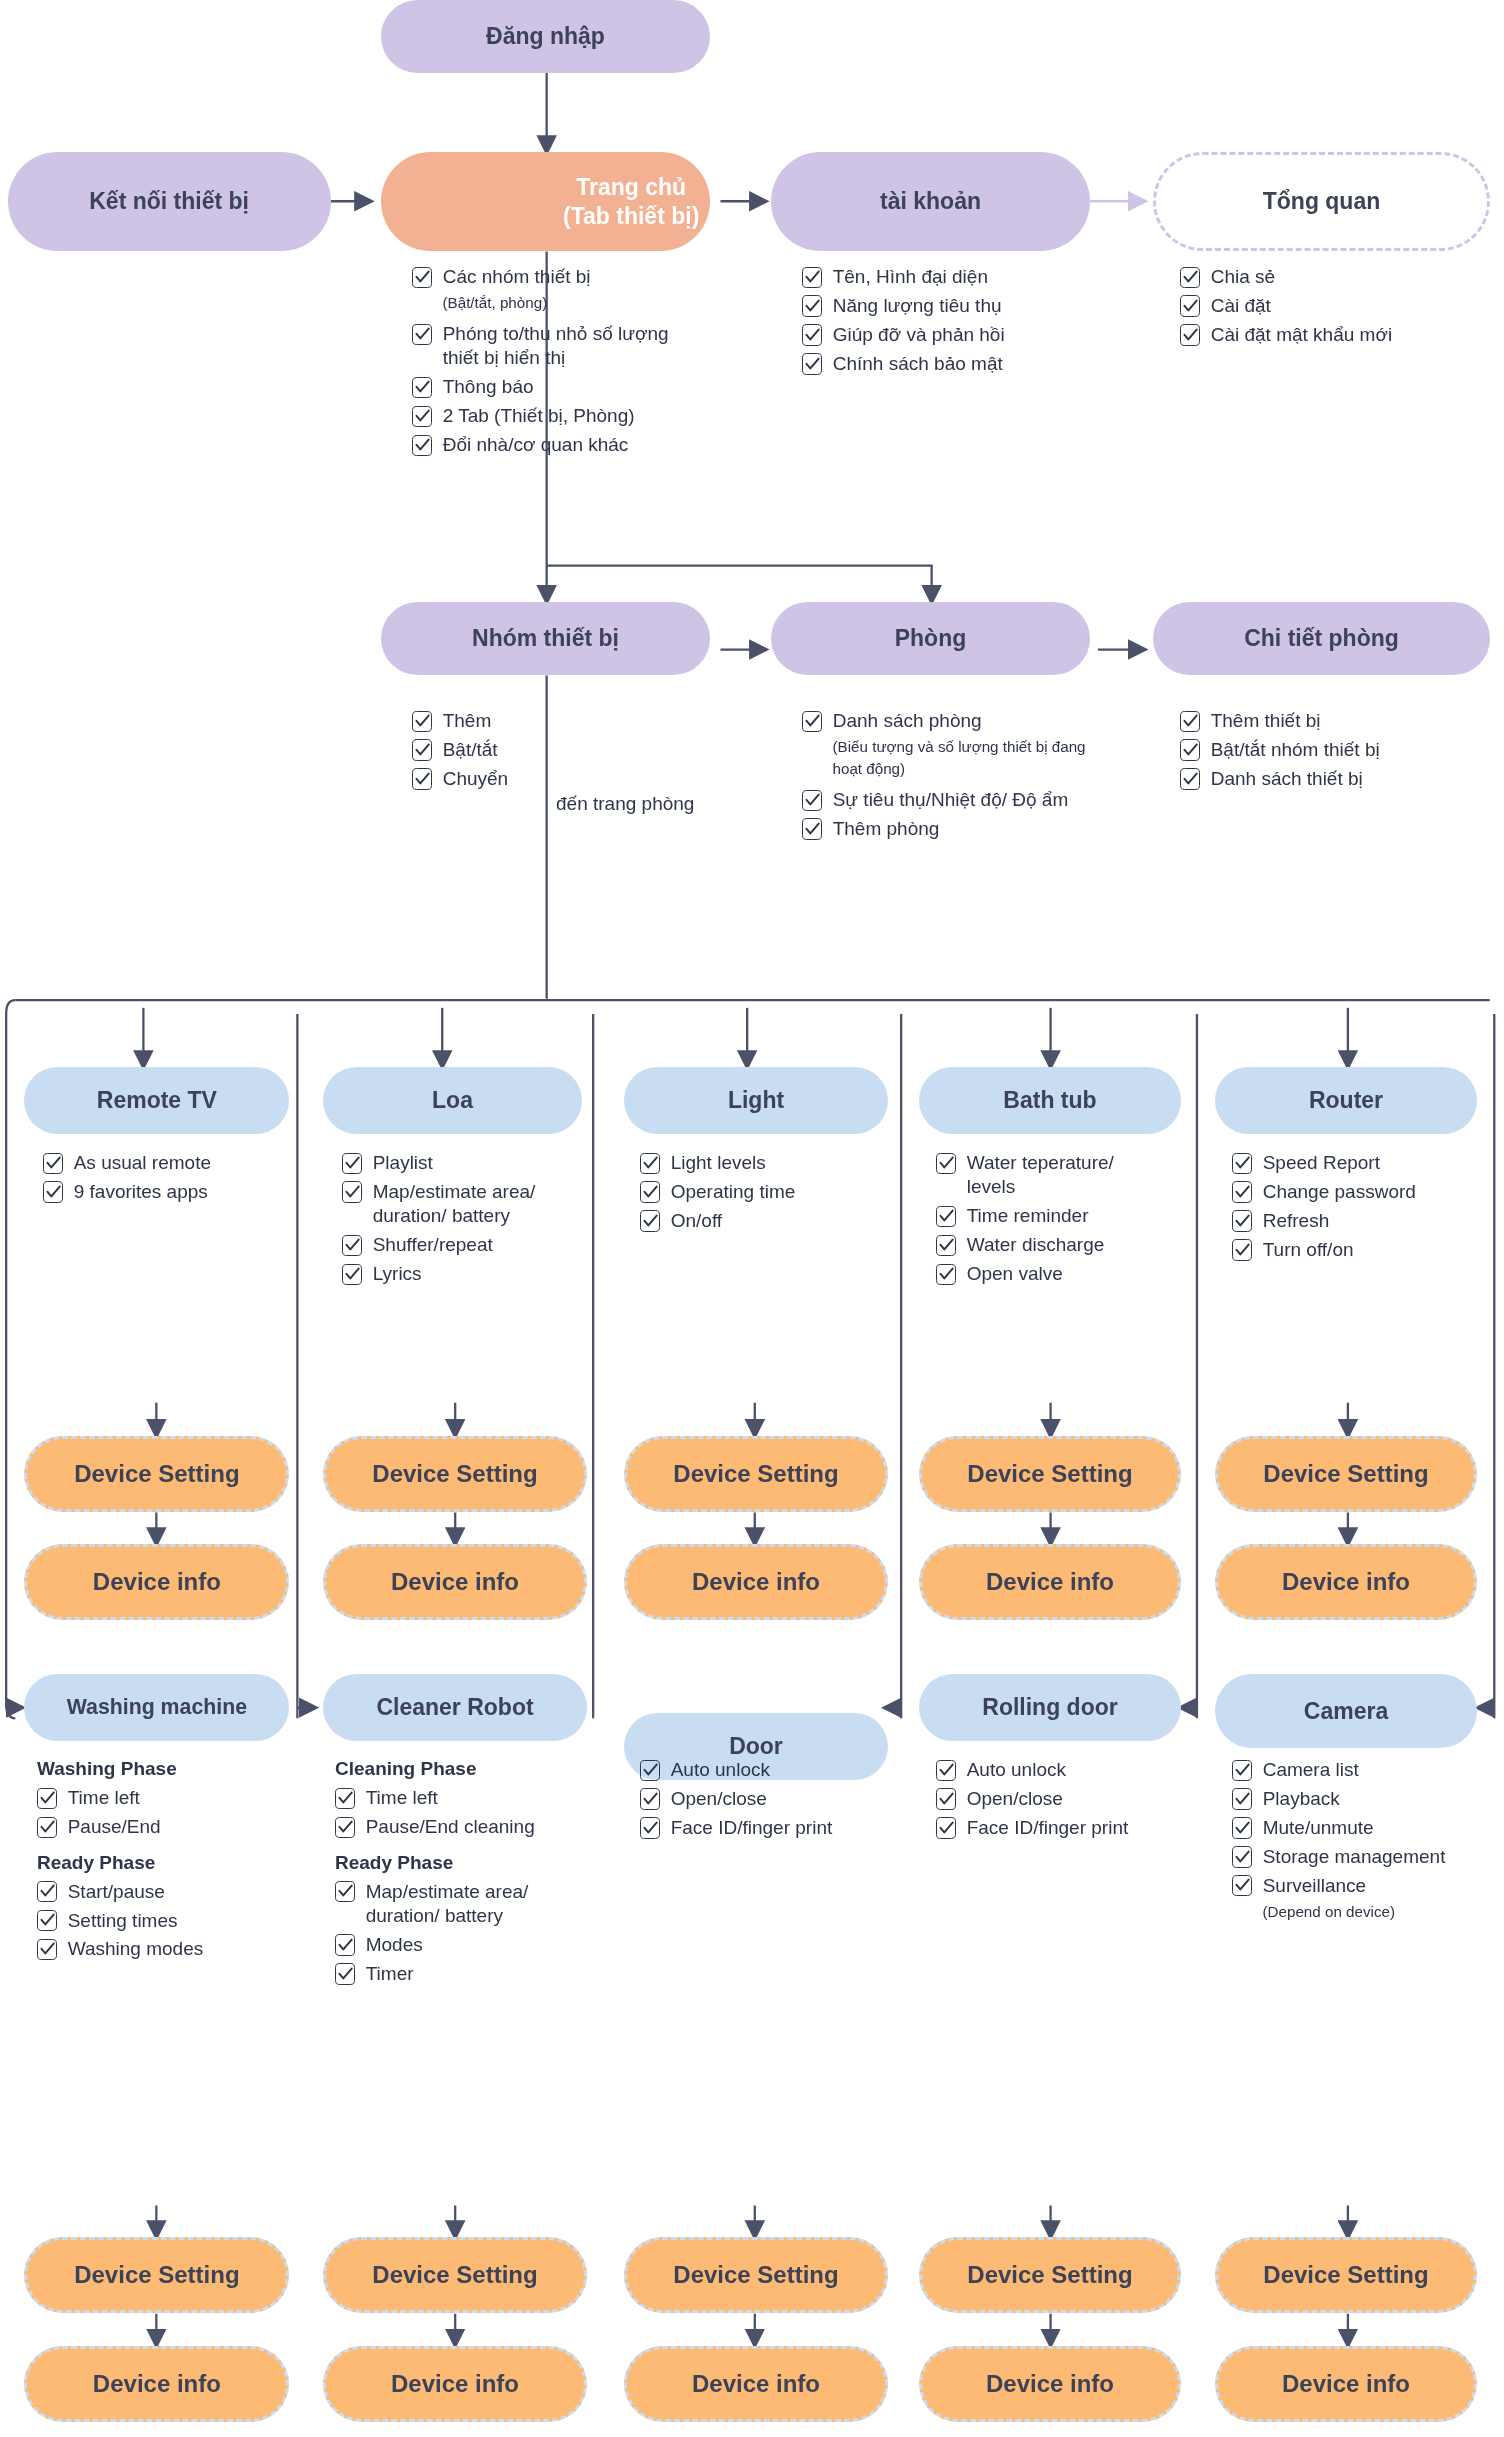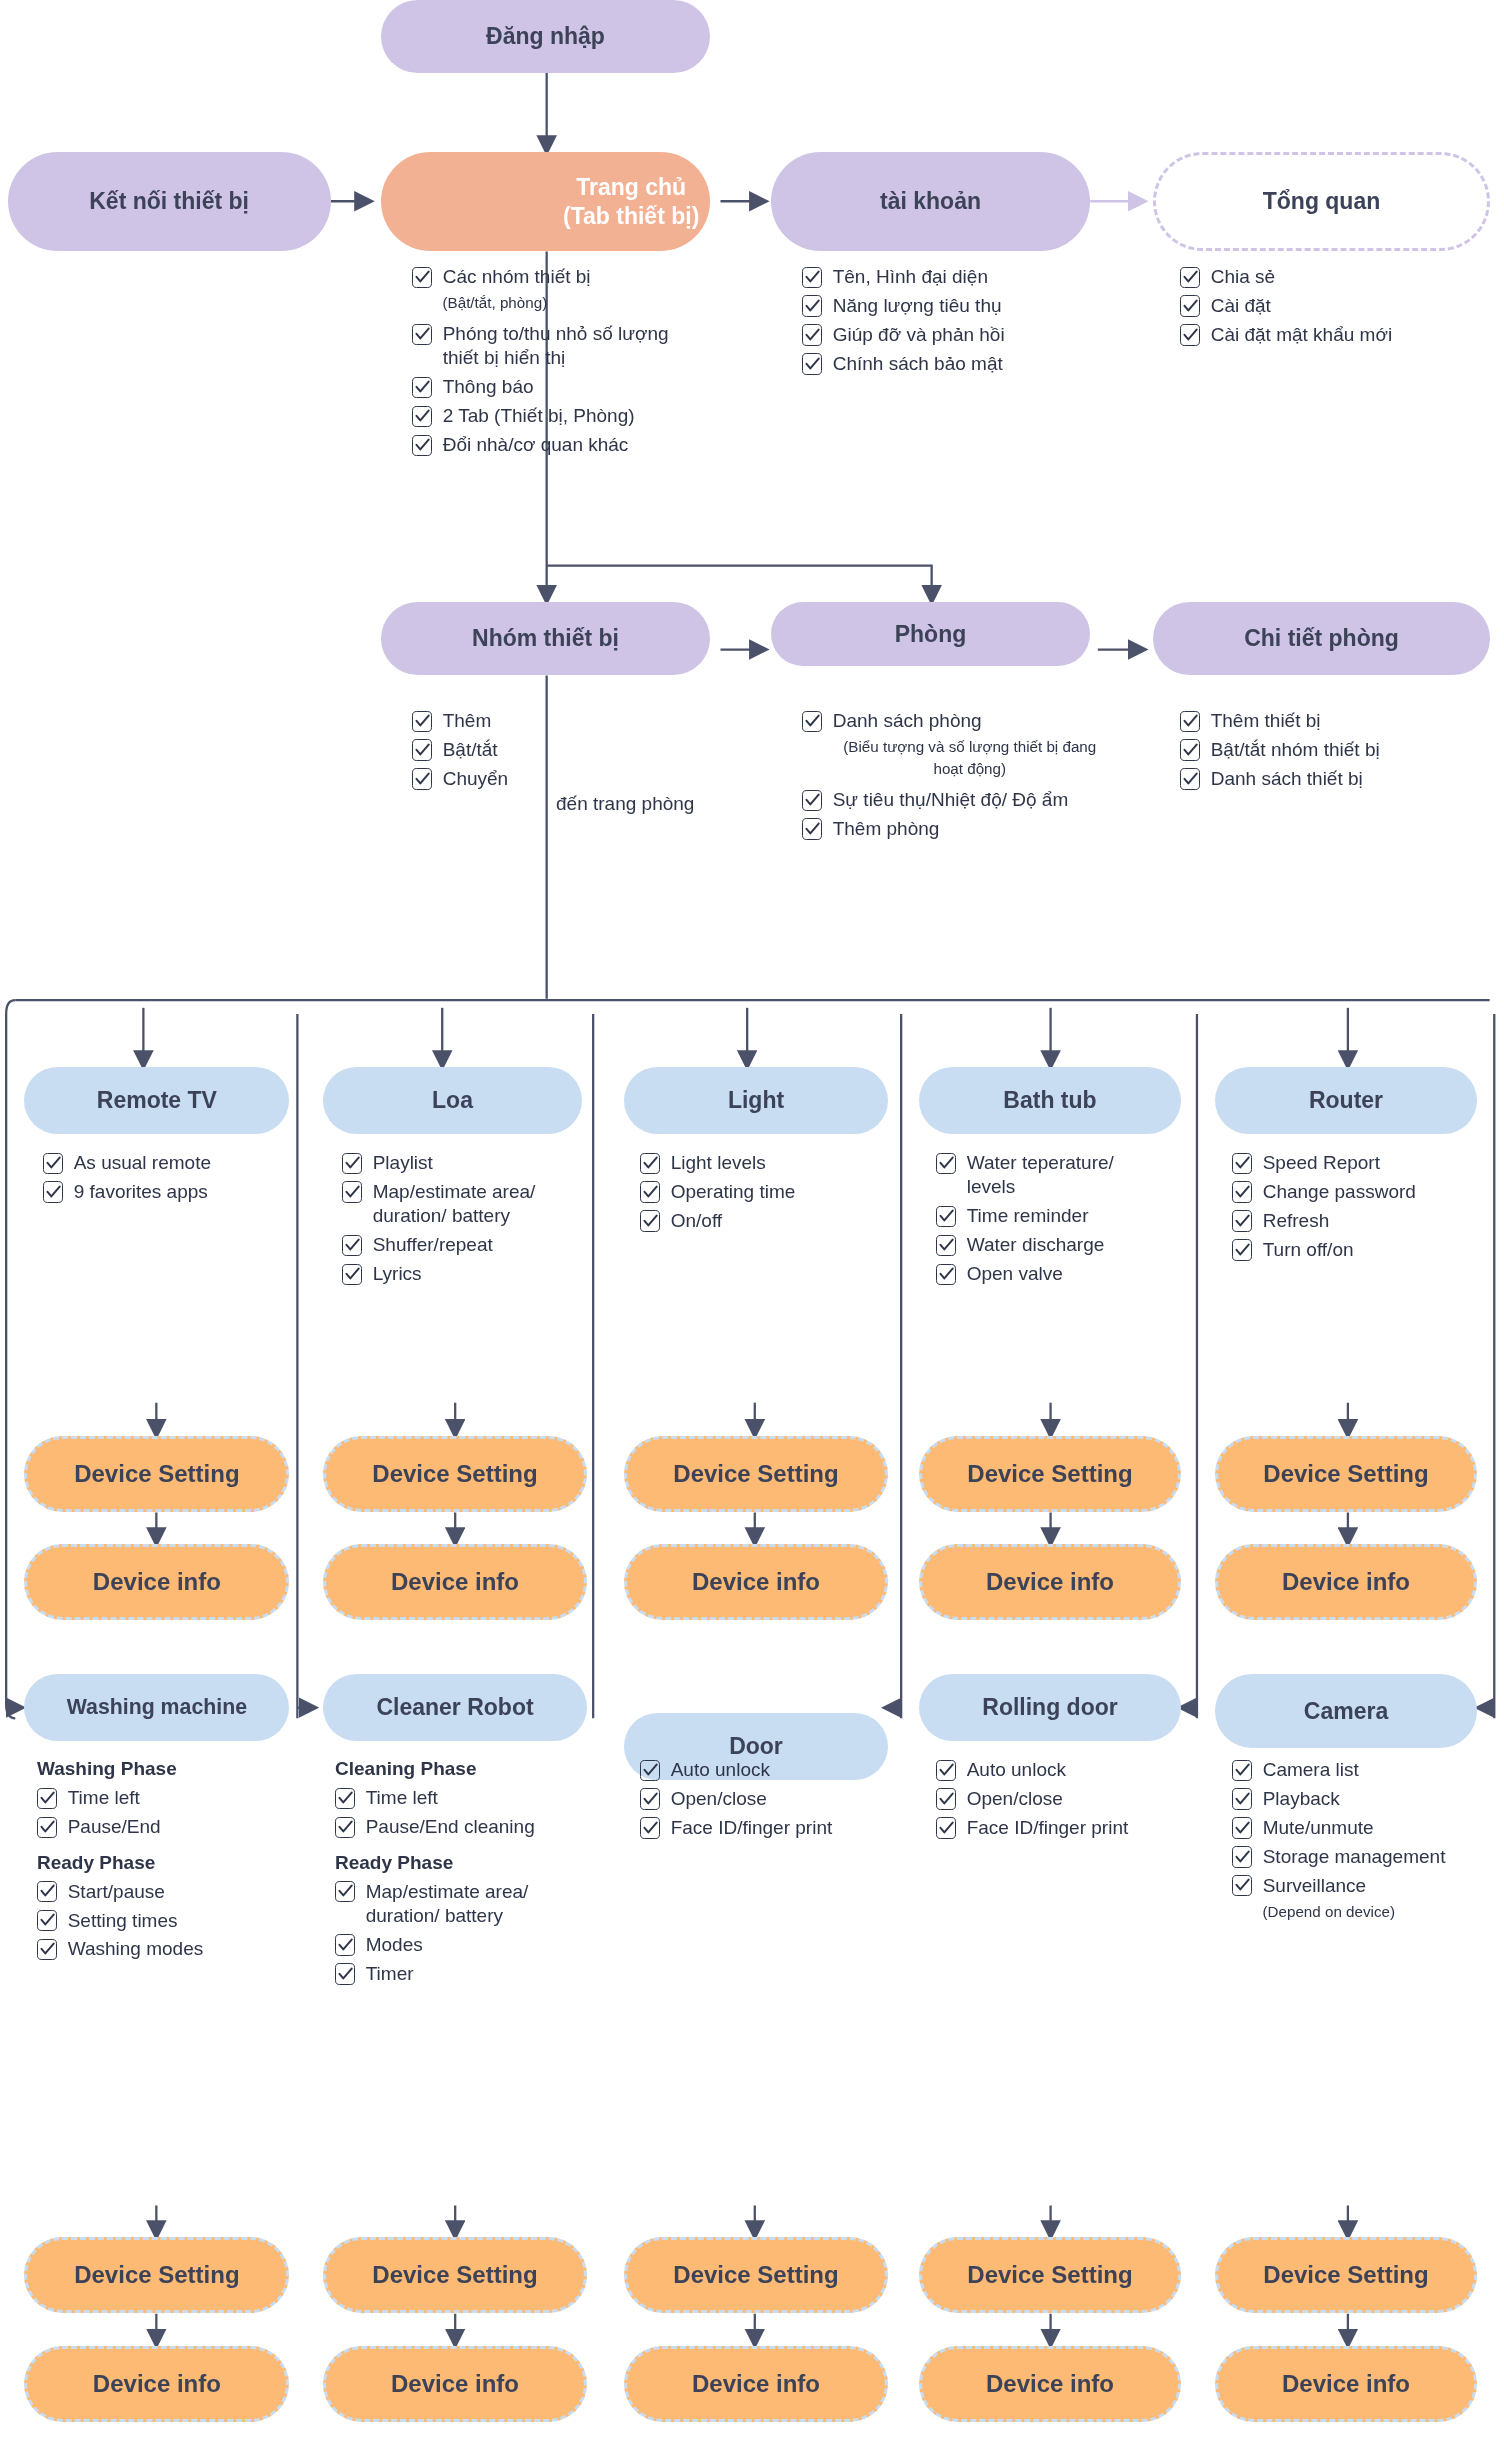--- a/index.html
+++ b/index.html
@@ -294,21 +294,21 @@
           </svg>
         </span>
       <span class="ck-text">Cài đặt mật khẩu mới</span>
     </div>
   </div>
 
   <div class="pill purple" style="left:381px; top:602px; width:329px; height:73px;">
     <span>Nhóm thiết bị</span>
   </div>
 
-  <div class="pill purple" style="left:771px; top:602px; width:319px; height:64px;">
+  <div class="pill purple" style="left:771px; top:602px; width:319px; height:73px;">
     <span>Phòng</span>
   </div>
 
   <div class="pill purple" style="left:1153px; top:602px; width:337px; height:73px;">
     <span>Chi tiết phòng</span>
   </div>
 
   <div class="checklist" style="left:412px; top:709px; width:252px;">
     <div class="ck-row">
       <span class="ck-box">
@@ -330,21 +330,21 @@
       <span class="ck-box">
           <svg width="15.2" height="15.2" viewBox="0 0 20 20">
             <path d="M2,9 L7,15 L18,2" stroke="#2e3548" stroke-width="2.6" fill="none" stroke-linecap="round" stroke-linejoin="round"></path>
           </svg>
         </span>
       <span class="ck-text">Chuyển</span>
     </div>
   </div>
   <div class="plain-note" style="left:556px; top:793px;">đến trang phòng</div>
 
-  <div class="checklist" style="left:802px; top:709px; width:305px;text-align:center;">
+  <div class="checklist" style="left:802px; top:709px; width:305px;">
     <div class="ck-row">
       <span class="ck-box">
           <svg width="15.2" height="15.2" viewBox="0 0 20 20">
             <path d="M2,9 L7,15 L18,2" stroke="#2e3548" stroke-width="2.6" fill="none" stroke-linecap="round" stroke-linejoin="round"></path>
           </svg>
         </span>
       <span class="ck-text">Danh sách phòng</span>
     </div>
     <div class="ck-sub">(Biểu tượng và số lượng thiết bị đang hoạt động)</div>
     <div class="ck-row">

